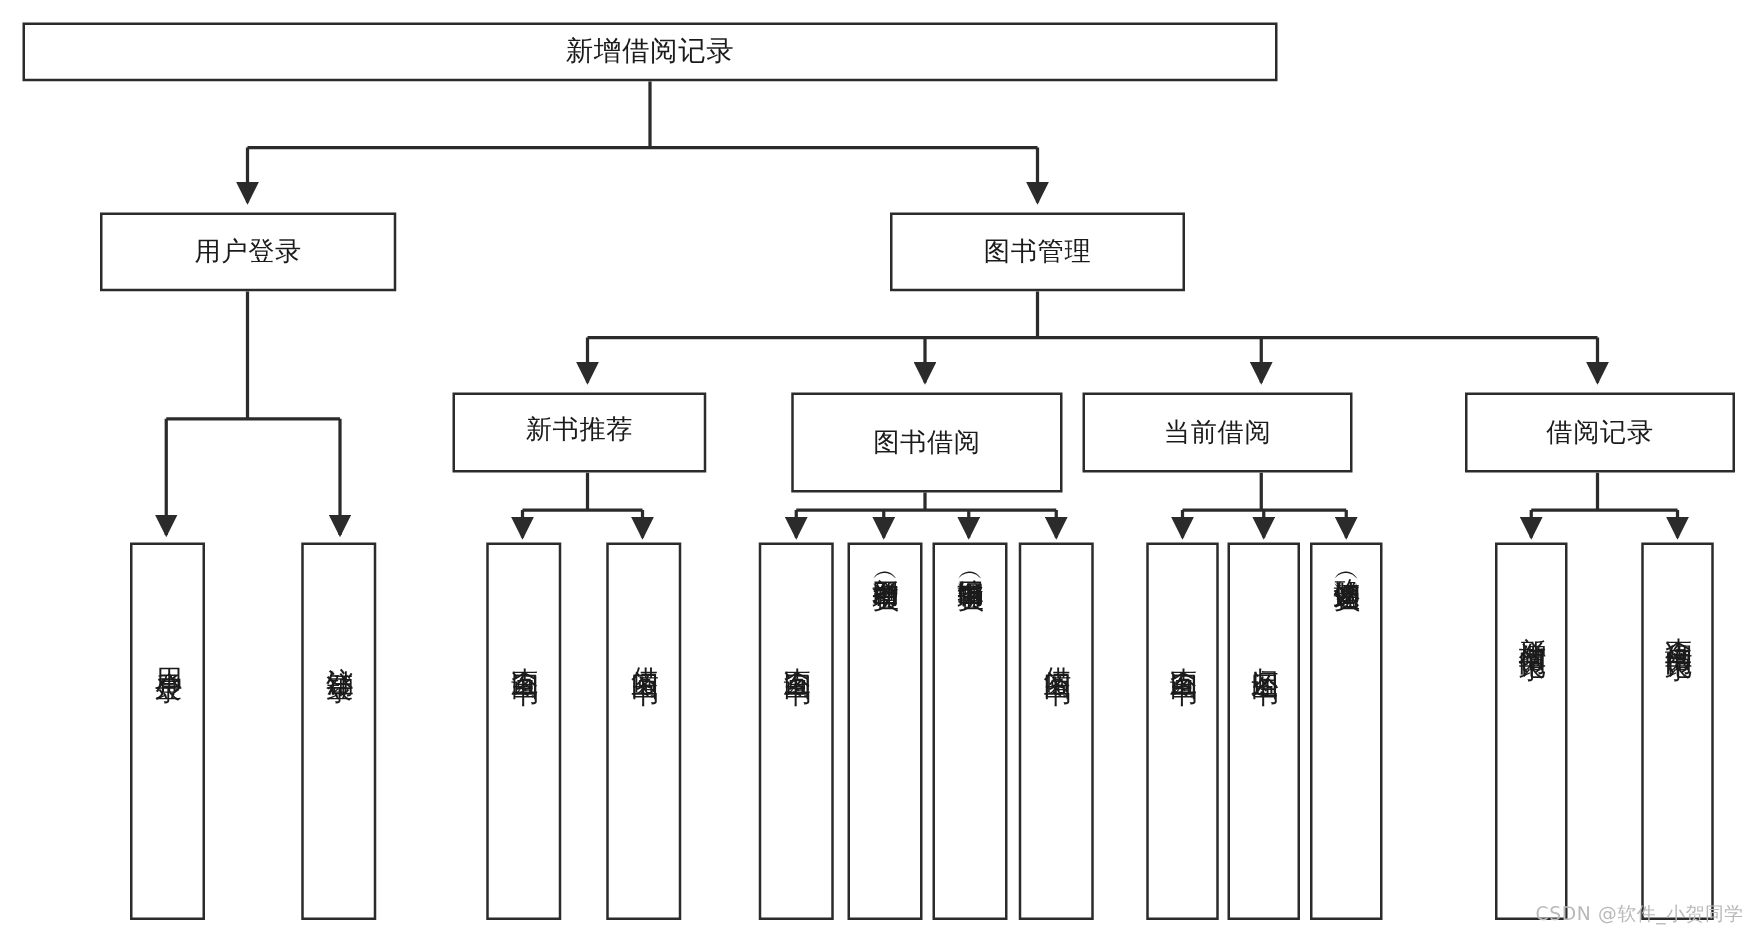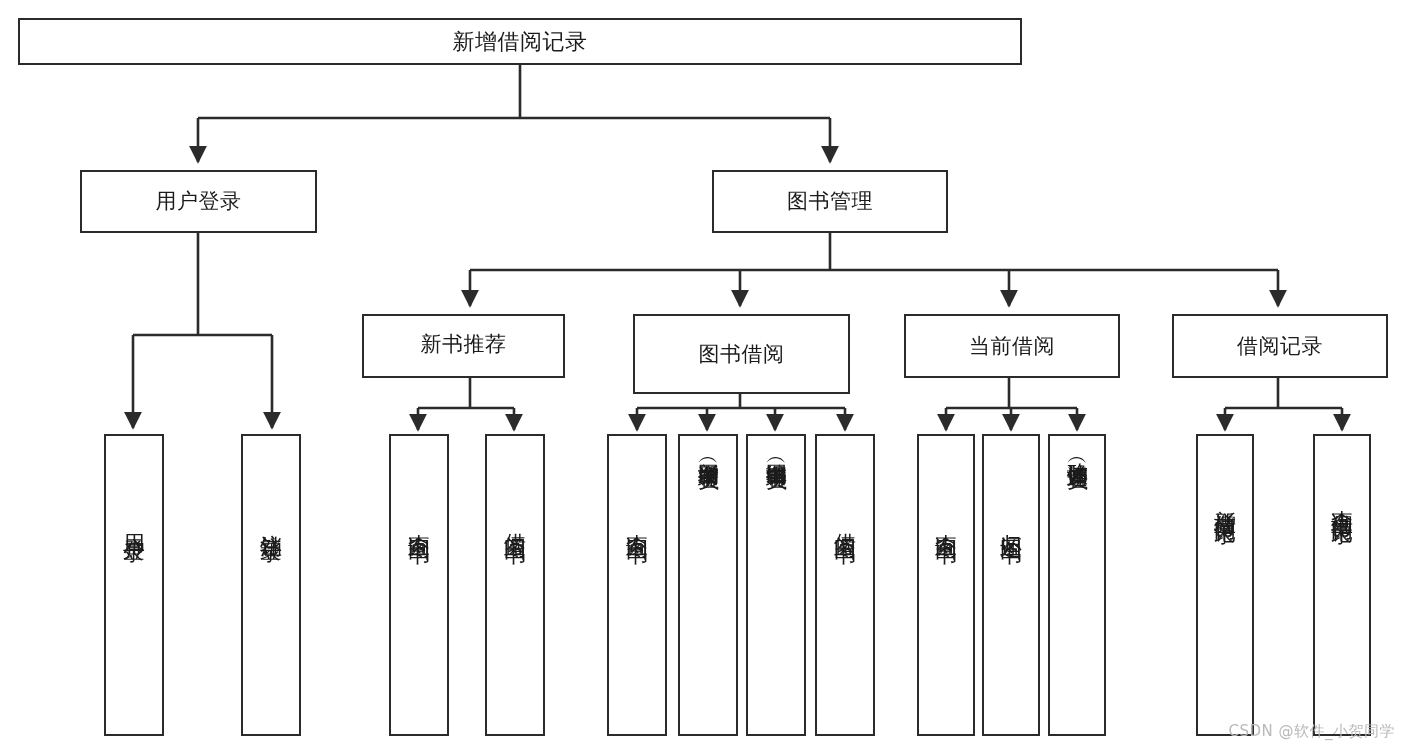--- a/index.html
+++ b/index.html
@@ -157,21 +157,21 @@
   <div class="node horiz" style="left:712px; top:170px; width:236px; height:63px;">
     <span class="node-label">图书管理</span>
   </div>
 
   <div class="node horiz" style="left:362px; top:314px; width:203px; height:64px;font-family:Liberation Mono, monospace;">
     <span class="node-label">新书推荐</span>
   </div>
   <div class="node horiz" style="left:633px; top:314px; width:217px; height:80px;">
     <span class="node-label">图书借阅</span>
   </div>
-  <div class="node horiz" style="left:904px; top:314px; width:216px; height:64px;">
+  <div class="node horiz" style="left:866px; top:314px; width:216px; height:64px;">
     <span class="node-label">当前借阅</span>
   </div>
   <div class="node horiz" style="left:1172px; top:314px; width:216px; height:64px;">
     <span class="node-label">借阅记录</span>
   </div>
 
   <div class="node vert short" style="left:104px; top:434px; width:60px; height:302px;">
     <span class="node-label">用户登录</span>
   </div>
   <div class="node vert short" style="left:241px; top:434px; width:60px; height:302px;">

